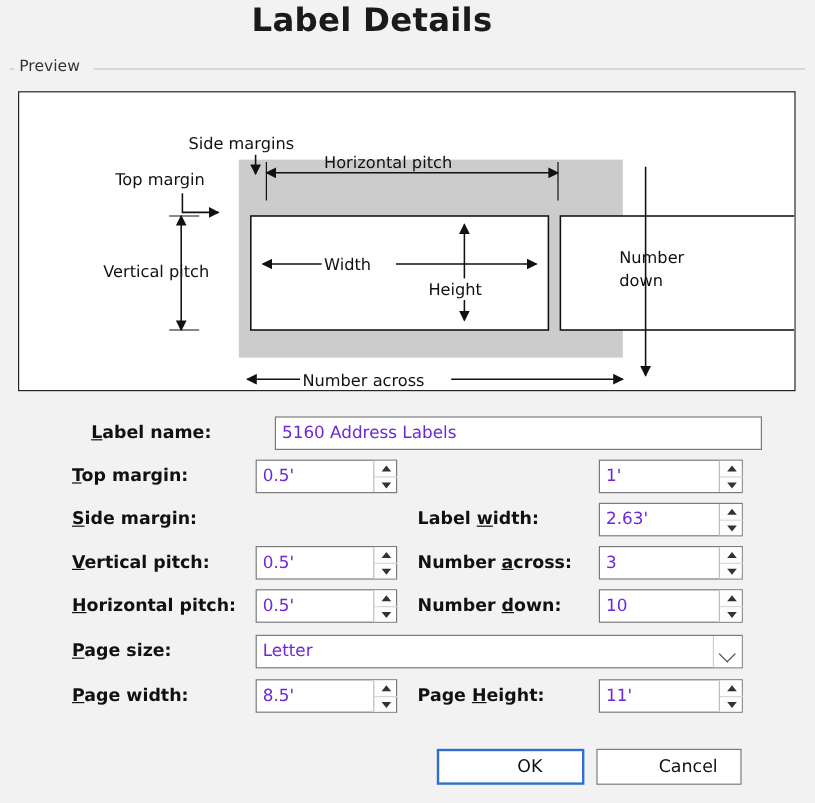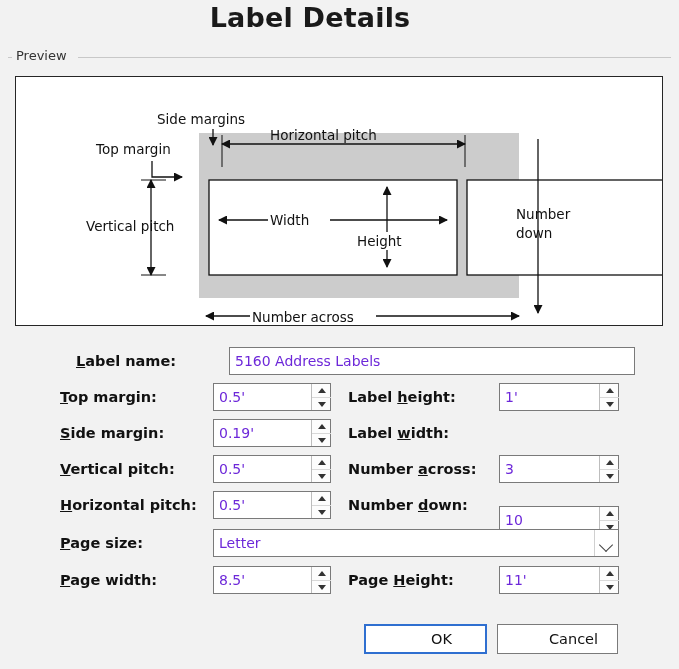--- a/index.html
+++ b/index.html
@@ -275,40 +275,39 @@
 
     <div class="row" style="top:36px;">
       <div class="lbl" style="left:60px;"><u>T</u>op margin:</div>
       <div class="spin-wrap" style="left:213px; top:1px; width:118px;">
         <input class="txt" value="0.5'" style="">
         <div class="spin">
           <div class="up"></div>
           <div class="dn"></div>
         </div>
       </div>
-      <div class="lbl" style="left:348px;">Label <u>h</u>eight:</div>
       <div class="spin-wrap" style="left:499px; top:1px; width:120px;">
         <input class="txt" value="1'" style="">
         <div class="spin">
           <div class="up"></div>
           <div class="dn"></div>
         </div>
       </div>
     </div>
 
     <div class="row" style="top:72px;">
       <div class="lbl" style="left:60px;"><u>S</u>ide margin:</div>
-      <div class="spin-wrap" style="left:213px; top:1px; width:118px;">
-        <input class="txt" value="0.19'" style="">
-        <div class="spin">
-          <div class="up"></div>
-          <div class="dn"></div>
-        </div>
-      </div>
       <div class="lbl" style="left:348px;">Label <u>w</u>idth:</div>
+      <div class="spin-wrap" style="left:499px; top:1px; width:120px;">
+        <input class="txt" value="2.63'" style="">
+        <div class="spin">
+          <div class="up"></div>
+          <div class="dn"></div>
+        </div>
+      </div>
     </div>
 
     <div class="row" style="top:108px;">
       <div class="lbl" style="left:60px;"><u>V</u>ertical pitch:</div>
       <div class="spin-wrap" style="left:213px; top:1px; width:118px;">
         <input class="txt" value="0.5'" style="">
         <div class="spin">
           <div class="up"></div>
           <div class="dn"></div>
         </div>
@@ -326,21 +325,21 @@
     <div class="row" style="top:144px;">
       <div class="lbl" style="left:60px;"><u>H</u>orizontal pitch:</div>
       <div class="spin-wrap" style="left:213px; top:1px; width:118px;">
         <input class="txt" value="0.5'" style="">
         <div class="spin">
           <div class="up"></div>
           <div class="dn"></div>
         </div>
       </div>
       <div class="lbl" style="left:348px;">Number <u>d</u>own:</div>
-      <div class="spin-wrap" style="left:499px; top:16px; width:120px;">
+      <div class="spin-wrap" style="left:499px; top:1px; width:120px;">
         <input class="txt" value="10" style="">
         <div class="spin">
           <div class="up"></div>
           <div class="dn"></div>
         </div>
       </div>
     </div>
 
     <div class="row" style="top:182px;">
       <div class="lbl" style="left:60px;text-align:right;"><u>P</u>age size:</div>

